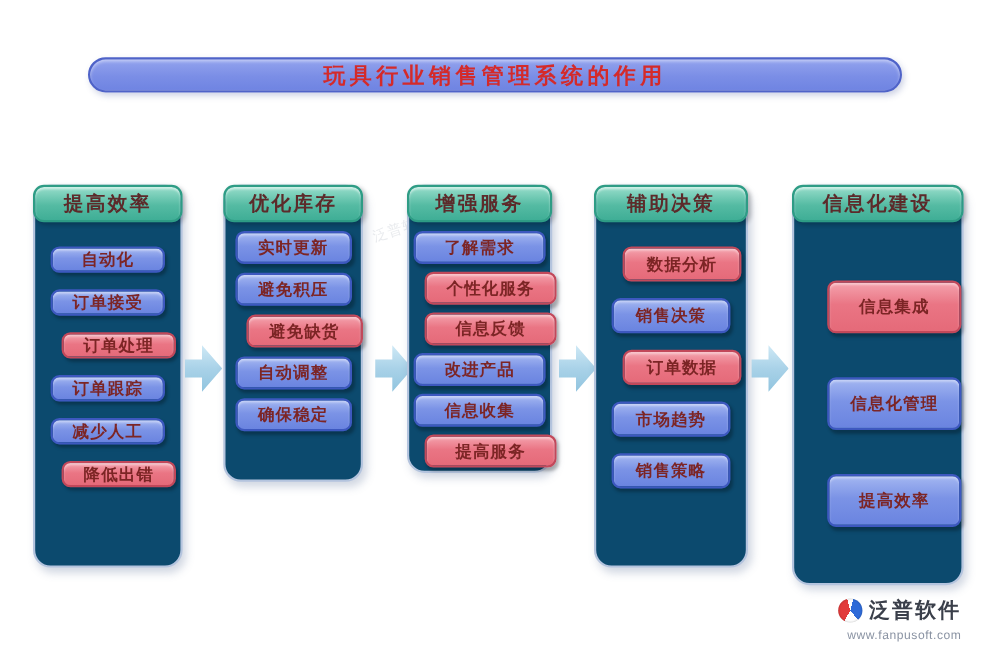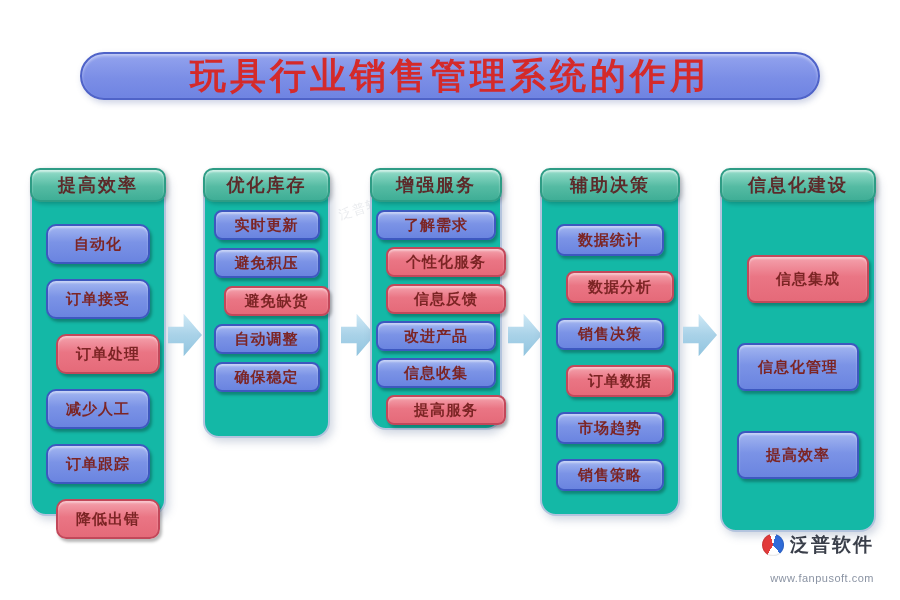--- a/index.html
+++ b/index.html
@@ -5,33 +5,33 @@
   html,body{margin:0;padding:0;}
   body{
     width:900px;height:600px;position:relative;overflow:hidden;
     background:#ffffff;
     font-family:"Liberation Sans", sans-serif;
   }
   *{box-sizing:border-box;}
 
   
   .title-banner{
-    position:absolute;left:80px;top:52px;width:740px;height:48px;
+    position:absolute;left:80px;top:52px;width:740px;height:32px;
     border-radius:26px;
     background:linear-gradient(180deg,#93a3ee 0%,#7b8ee6 55%,#6f84e2 100%);
     border:2px solid #4f63c8;
     box-shadow:inset 0 2px 3px rgba(255,255,255,.45), 2px 3px 6px rgba(60,80,150,.25);
     display:flex;align-items:center;justify-content:center;
-    color:#d42a2a;font-size:36px;font-weight:bold;letter-spacing:4px;
+    color:#d42a2a;font-size:20px;font-weight:bold;letter-spacing:4px;
     font-family:"DejaVu Serif", serif;
   }
 
   
   .col{
-    position:absolute;top:168px;background:#14b8a6;
+    position:absolute;top:168px;background:#0c4a6e;
     border:2px solid #b4c4de;border-radius:16px;
     box-shadow:3px 4px 8px rgba(90,110,150,.28);
   }
   .c1{left:30px;width:136px;height:348px;}
   .c2{left:203px;width:127px;height:270px;}
   .c3{left:370px;width:132px;height:262px;}
   .c4{left:540px;width:140px;height:348px;}
   .c5{left:720px;width:156px;height:364px;}
 
   .col-header{
@@ -46,30 +46,30 @@
   }
 
   .items{
     position:absolute;left:0;right:0;
     display:flex;flex-direction:column;align-items:center;
   }
   .c1 .items{top:54px;gap:15px;}
   .c2 .items{top:40px;gap:8px;}
   .c3 .items{top:40px;gap:7px;}
   .c4 .items{top:54px;gap:15px;}
-  .c5 .items{top:85px;gap:40px;}
+  .c5 .items{top:85px;gap:40px;align-items:flex-end;}
 
   .btn{
     display:flex;align-items:center;justify-content:center;
     font-weight:bold;color:#7c2525;font-size:15px;letter-spacing:1px;
     border-radius:8px;
     box-shadow:2px 3px 3px rgba(0,0,0,.28), inset 0 2px 2px rgba(255,255,255,.4);
     font-family:"DejaVu Serif", serif;
   }
-  .c1 .btn{width:104px;height:40px;border-radius:10px;}
+  .c1 .btn{width:104px;height:24px;}
   .c2 .btn{width:106px;height:30px;}
   .c3 .btn{width:120px;height:30px;}
   .c4 .btn{width:108px;height:32px;}
   .c5 .btn{width:122px;height:48px;}
 
   .btn.blue{
     background:linear-gradient(180deg,#a3b6f1 0%,#7b93e6 45%,#6a84e0 100%);
     border:2px solid #3d58bf;
   }
   .btn.red{
@@ -104,38 +104,38 @@
   .brand-row{display:flex;align-items:center;justify-content:flex-end;gap:6px;}
   .brand-logo{
     width:22px;height:22px;border-radius:50%;
     background:conic-gradient(from 210deg,#e23b3b 0 135deg,#ffffff 135deg 165deg,#2f6bd8 165deg 290deg,#ffffff 290deg 360deg);
     box-shadow:inset 0 0 2px rgba(0,0,0,.3);
   }
   .brand-name{
     font-size:19px;font-weight:bold;color:#3a3f4a;letter-spacing:2px;
     font-family:"DejaVu Serif", serif;
   }
-  .brand-url{font-size:11px;color:#8a93a3;margin-top:14px;letter-spacing:.5px;}
+  .brand-url{font-size:11px;color:#8a93a3;margin-top:4px;letter-spacing:.5px;}
 </style>
 </head>
 <body>
 
 <div class="title-banner">玩具行业销售管理系统的作用</div>
 
 <div class="wm wm1">泛普软件</div>
 <div class="wm wm2">泛普软件</div>
 
 <div class="col c1">
   <div class="col-header">提高效率</div>
   <div class="items">
     <div class="btn blue">自动化</div>
     <div class="btn blue">订单接受</div>
     <div class="btn red">订单处理</div>
+    <div class="btn blue">订单跟踪</div>
     <div class="btn blue">减少人工</div>
-    <div class="btn blue">订单跟踪</div>
     <div class="btn red">降低出错</div>
   </div>
 </div>
 
 <div class="arrow a1"></div>
 
 <div class="col c2">
   <div class="col-header">优化库存</div>
   <div class="items">
     <div class="btn blue">实时更新</div>
@@ -158,21 +158,20 @@
     <div class="btn blue">信息收集</div>
     <div class="btn red">提高服务</div>
   </div>
 </div>
 
 <div class="arrow a3"></div>
 
 <div class="col c4">
   <div class="col-header">辅助决策</div>
   <div class="items">
-    <div class="btn blue">数据统计</div>
     <div class="btn red">数据分析</div>
     <div class="btn blue">销售决策</div>
     <div class="btn red">订单数据</div>
     <div class="btn blue">市场趋势</div>
     <div class="btn blue">销售策略</div>
   </div>
 </div>
 
 <div class="arrow a4"></div>
 

